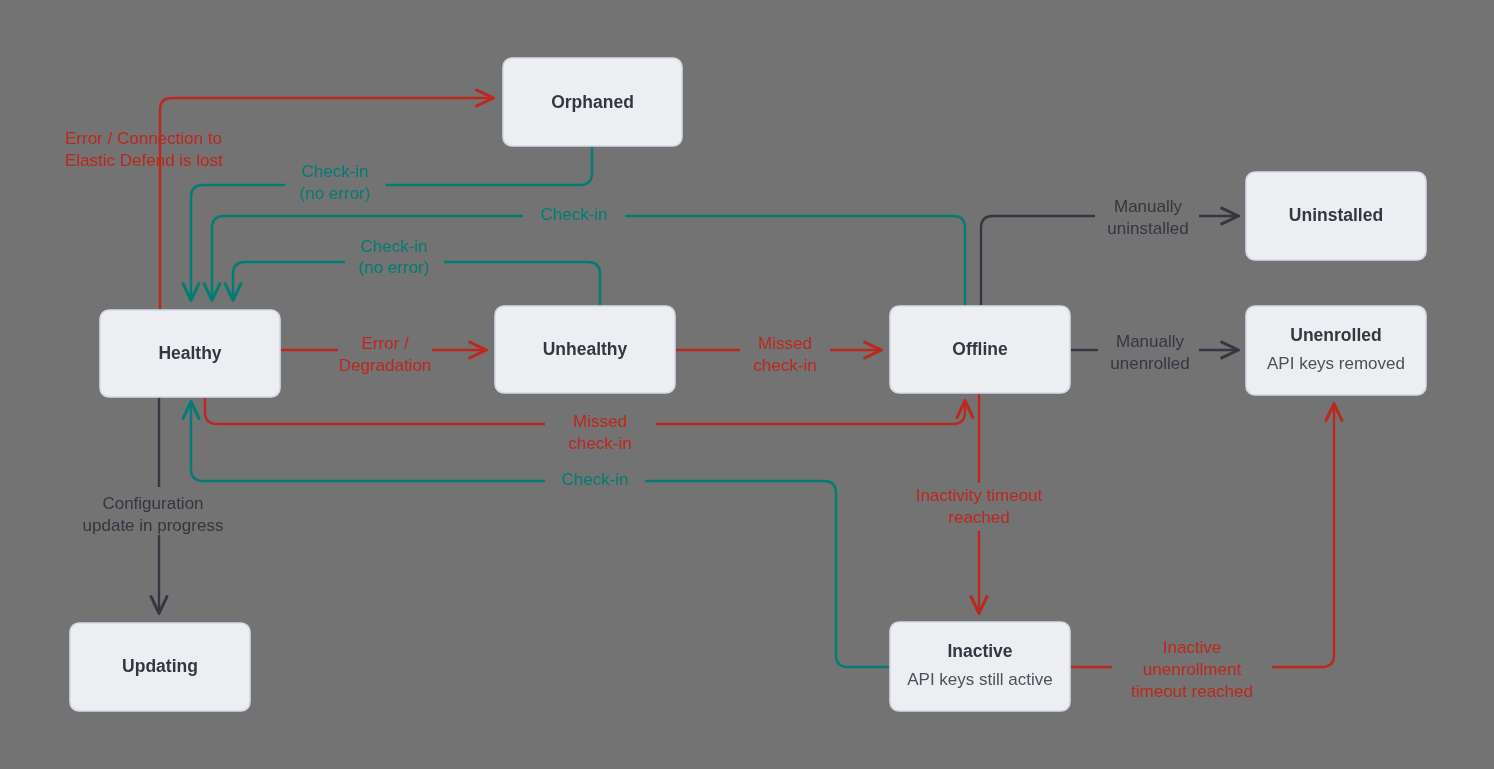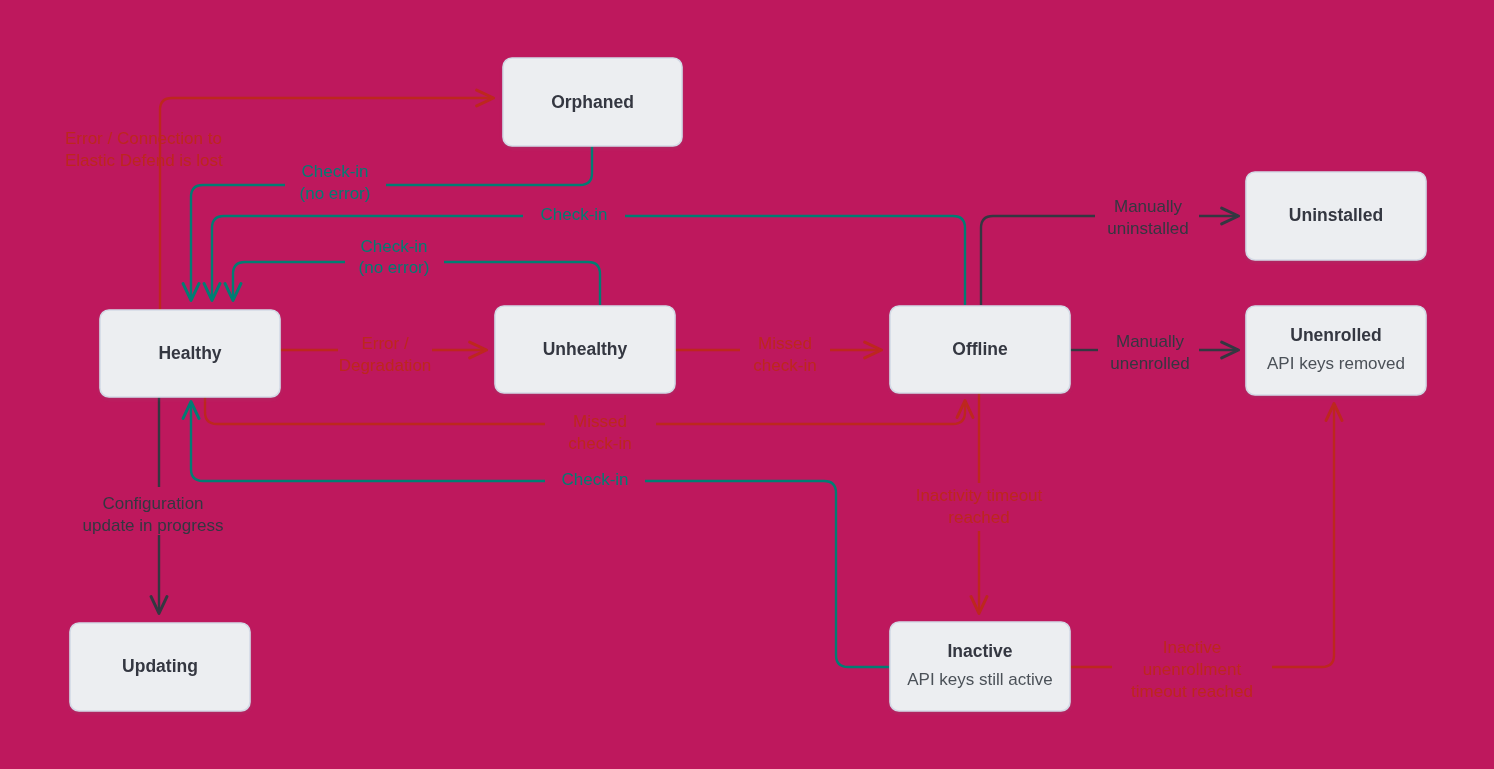--- a/index.html
+++ b/index.html
@@ -10,21 +10,21 @@
   body {
     font-family: "Liberation Sans", sans-serif;
     width: 1494px;
     height: 769px;
     overflow: hidden;
   }
   #diagram-root {
     position: relative;
     width: 1494px;
     height: 769px;
-    background: #be185d;
+    background: #737373;
   }
   svg.canvas {
     position: absolute;
     top: 0; left: 0;
     width: 1494px;
     height: 769px;
     display: block;
   }
   .node-rect {
     fill: #eceef1;

